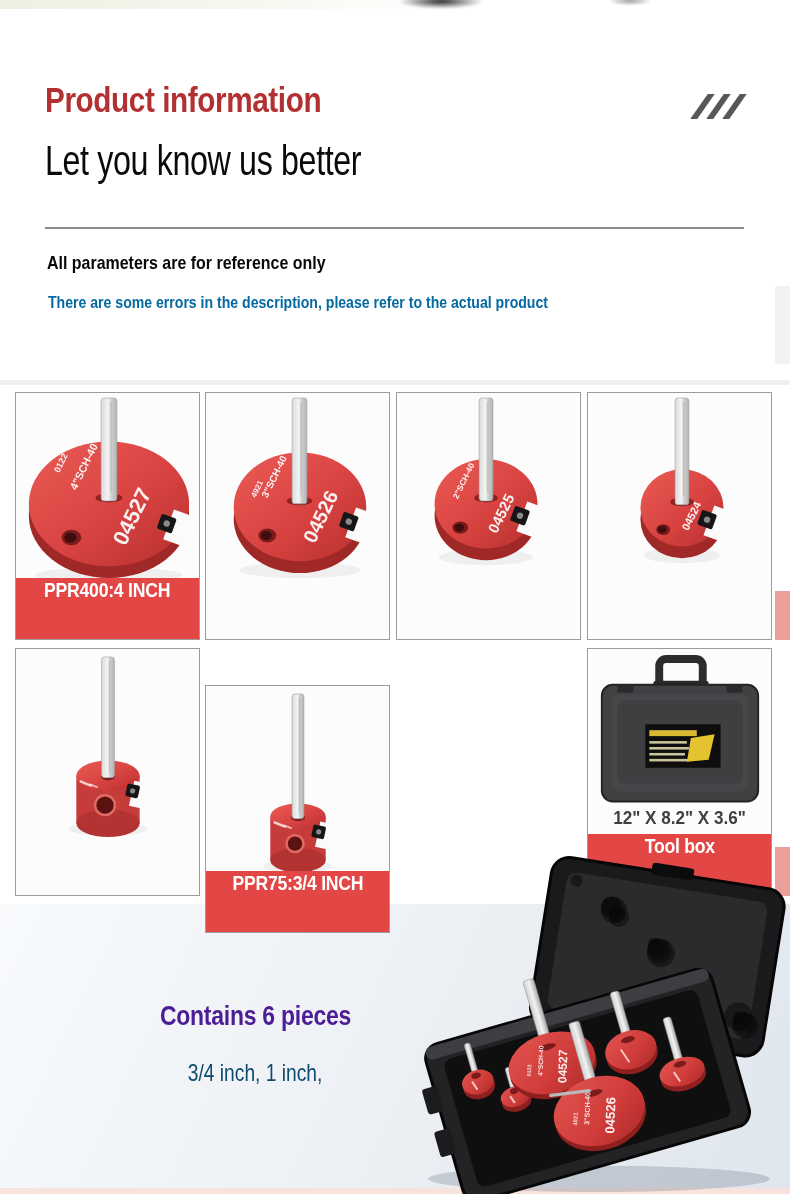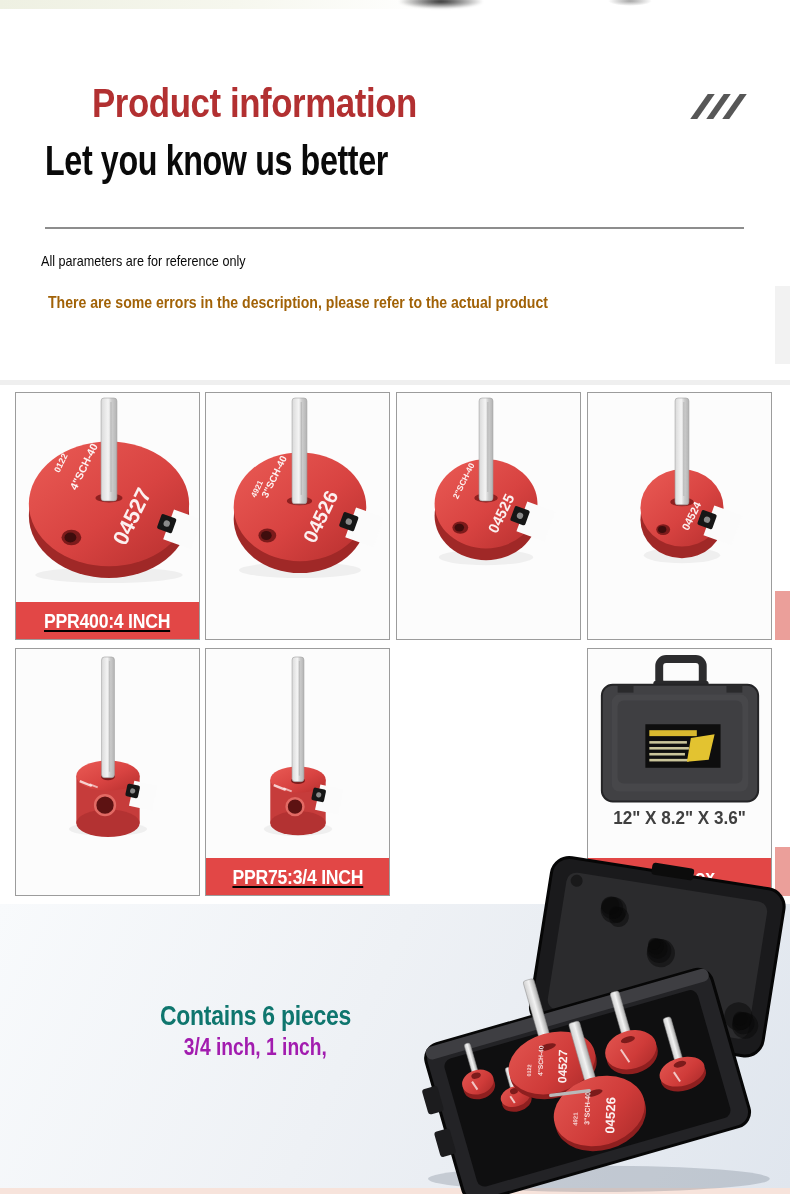--- a/index.html
+++ b/index.html
@@ -9,53 +9,53 @@
   .ccond{display:inline-block;transform-origin:center center;white-space:nowrap;}
 
   
   .top-strip{left:0;top:0;width:790px;height:9px;background:linear-gradient(90deg,#eef0e2 0%,#f6f7ee 30%,#ffffff 55%);z-index:3;}
   .blob1{left:398px;top:-6px;width:86px;height:15px;border-radius:50%;
          background:radial-gradient(ellipse at center,rgba(35,35,35,.95) 0%,rgba(35,35,35,0) 70%);filter:blur(1px);}
   .blob2{left:608px;top:-4px;width:44px;height:10px;border-radius:50%;
          background:radial-gradient(ellipse at center,rgba(150,150,150,.85) 0%,rgba(150,150,150,0) 70%);}
 
   
-  .title{left:45px;top:80px;font-size:41px;font-weight:bold;color:#b23031;letter-spacing:-.5px;margin-left:47px;}
+  .title{left:45px;top:80px;font-size:35px;font-weight:bold;color:#b23031;letter-spacing:-.5px;}
   .title .cond{transform:scaleX(.85);}
-  .subtitle{left:45px;top:136px;font-size:43px;font-weight:bold;color:#0a0a0a;letter-spacing:-.5px;}
+  .subtitle{left:45px;top:136px;font-size:43px;font-weight:normal;color:#0a0a0a;letter-spacing:-.5px;}
   .subtitle .cond{transform:scaleX(.75);}
   .slashes{left:699px;top:94px;display:flex;gap:9px;}
   .slash{width:7px;height:25px;background:#575757;transform:skewX(-35deg);}
   .divider{left:45px;top:227px;width:699px;height:2px;background:#8d8d8d;}
-  .note1{left:41px;top:252px;font-size:15px;font-weight:normal;color:#080808;}
+  .note1{left:47px;top:252px;font-size:19px;font-weight:bold;color:#080808;}
   .note1 .cond{transform:scaleX(.84);}
-  .note2{left:48px;top:294px;font-size:16px;font-weight:bold;color:#a16207;text-decoration:underline;}
+  .note2{left:48px;top:294px;font-size:16px;font-weight:bold;color:#0369a1;text-decoration:underline;}
   .note2 .cond{transform:scaleX(.88);}
   .grid-topline{left:0;top:380px;width:790px;height:5px;background:#e2e2e2;opacity:.55;}
 
   
   .cell{position:absolute;width:185px;height:248px;background:#fcfcfc;border:1px solid #9c9c9c;box-sizing:border-box;z-index:1;}
   .art{position:absolute;left:0;right:0;top:0;bottom:49px;}
   .art svg{width:100%;height:100%;display:block;}
-  .banner{position:absolute;left:0;right:0;bottom:0;height:37px;background:#e24746;display:flex;align-items:center;justify-content:center;text-decoration:underline;}
+  .banner{position:absolute;left:0;right:0;bottom:0;height:61px;background:#e24746;display:flex;align-items:flex-start;justify-content:center;}
   .banner span{color:#fff;font-weight:bold;font-size:21px;letter-spacing:-.3px;transform:scaleX(.84);transform-origin:center;white-space:nowrap;}
   .dims{position:absolute;left:0;right:0;top:158px;text-align:center;font-size:19px;font-weight:bold;color:#3f3f3f;transform:scaleX(.9);transform-origin:center;}
 
   
   .edge-grey{left:775px;top:286px;width:15px;height:78px;background:#f2f2f2;z-index:2;}
   .edge-pink1{left:775px;top:591px;width:15px;height:49px;background:#eb9f9a;z-index:2;}
   .edge-pink2{left:775px;top:847px;width:15px;height:49px;background:#eb9f9a;z-index:2;}
 
   
   .bottom-bg{left:0;top:904px;width:790px;height:284px;
              background:linear-gradient(115deg,#f8fafc 0%,#eef1f5 45%,#e0e6ee 100%);z-index:0;}
   .kit-wrap{left:35px;top:1000px;width:440px;z-index:1;text-align:center;}
-  .contains{font-size:28px;font-weight:bold;color:#0f766e;letter-spacing:-.3px;}
+  .contains{font-size:28px;font-weight:bold;color:#4c1d95;letter-spacing:-.3px;margin-bottom:26px;}
   .contains .ccond{transform:scaleX(.82);}
-  .sizes{font-size:24px;font-weight:bold;color:#a21caf;line-height:30px;}
+  .sizes{font-size:24px;font-weight:normal;color:#0c4a6e;line-height:30px;}
   .sizes .ccond{transform:scaleX(.8);}
   .case{left:433px;top:858px;width:357px;height:336px;z-index:6;}
   .case svg{overflow:visible;width:100%;height:100%;display:block;}
   .pink-strip{left:0;top:1188px;width:790px;height:6px;background:#f7e3db;z-index:4;}
 </style>
 </head>
 <body>
 
 <div id="page">
 
@@ -251,21 +251,21 @@
           </g>
           <circle cx="90" cy="157.76" r="10" fill="#5d1212" stroke="#e26a64" stroke-width="2.5"></circle>
           <rect x="69" y="130" width="2.4" height="13" fill="#fff" opacity=".75" transform="rotate(-68 70 136)"></rect>
           <rect x="77" y="134" width="2" height="9" fill="#fff" opacity=".6" transform="rotate(-68 78 138)"></rect>
           <ellipse cx="93" cy="129" rx="7" ry="3.5" fill="#7c1b1b"></ellipse>
           <rect x="86.5" y="8" width="13" height="122" rx="3" fill="url(#sg4)" stroke="#9e9e9e" stroke-width=".6"></rect>
           <line x1="94.56" y1="12" x2="94.56" y2="124" stroke="rgba(0,0,0,.1)" stroke-width="1.4"></line>
         </svg>
       </div>
   </div>
-  <div class="cell" style="left:205px;top:648px;">
+  <div class="cell" style="left:205px;top:685px;">
     <div class="art" id="art5">
         <svg viewBox="0 0 185 199" xmlns="http://www.w3.org/2000/svg">
           <defs>
             <linearGradient id="rg5" x1="0" y1="0" x2="1" y2="1">
               <stop offset="0" stop-color="#ea5b55"></stop>
               <stop offset=".55" stop-color="#d84341"></stop>
               <stop offset="1" stop-color="#b62f2e"></stop>
             </linearGradient>
             <linearGradient id="sg5" x1="0" y1="0" x2="1" y2="0">
               <stop offset="0" stop-color="#d9d9d9"></stop>

